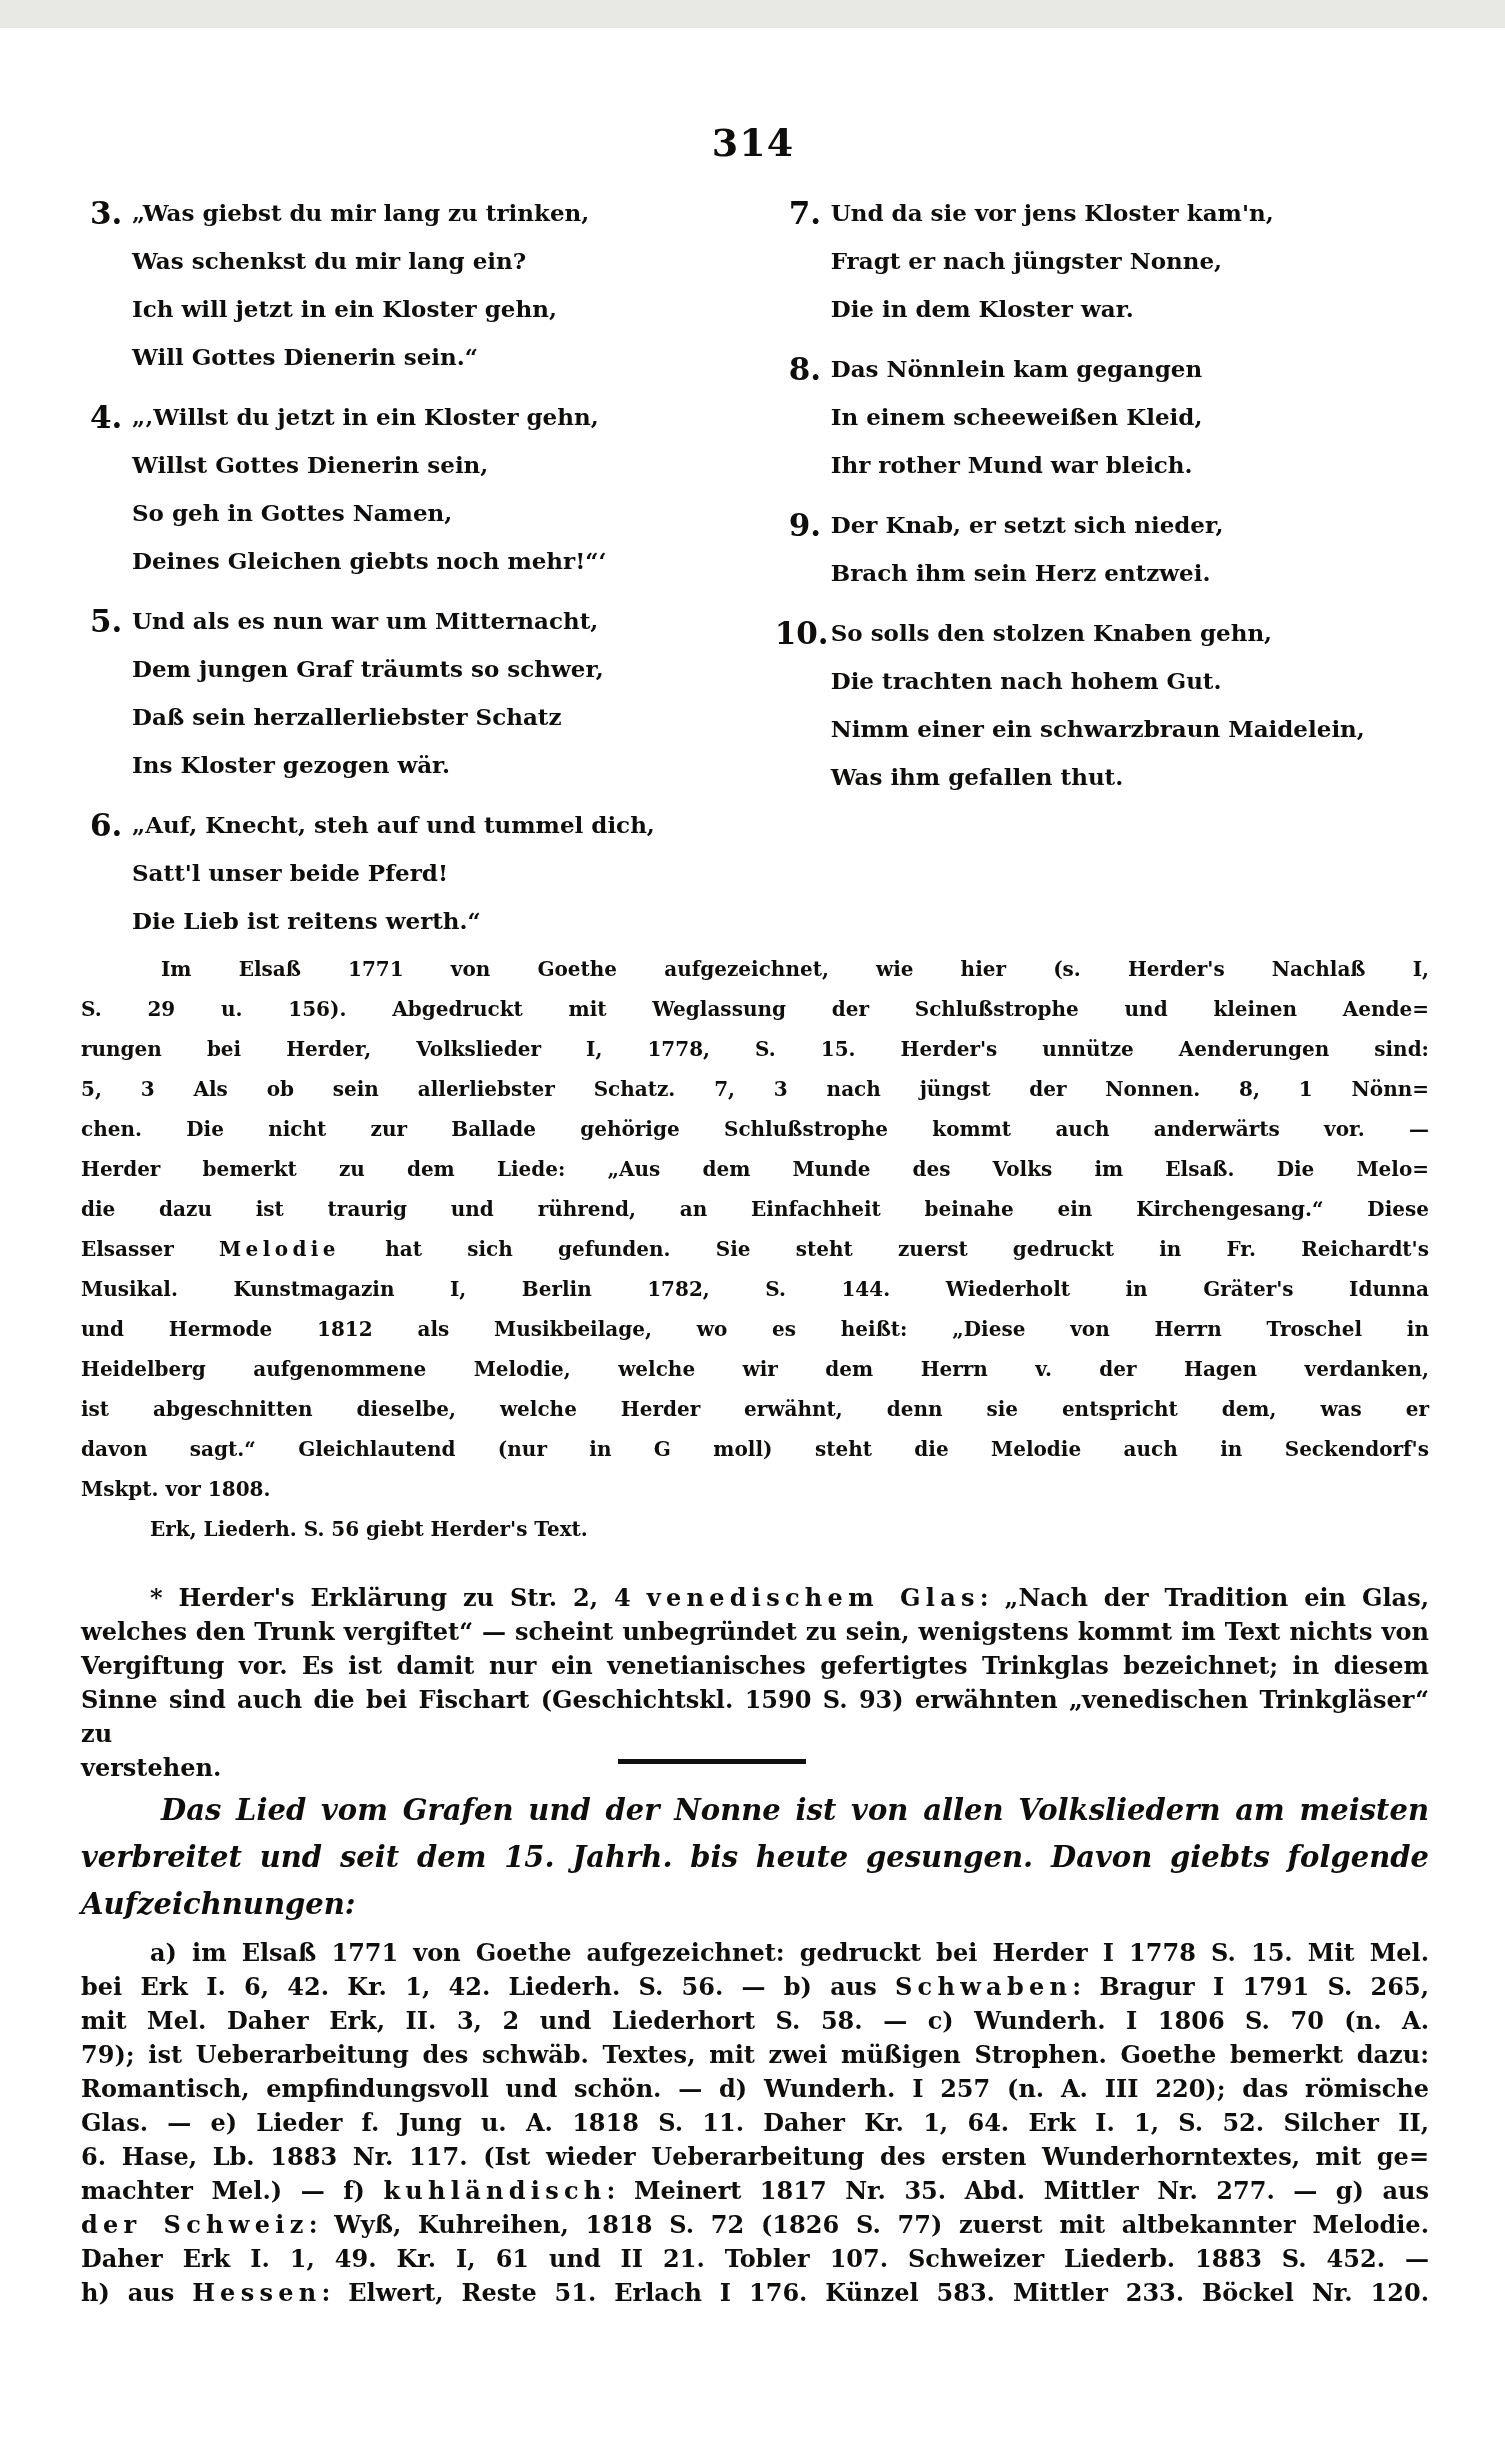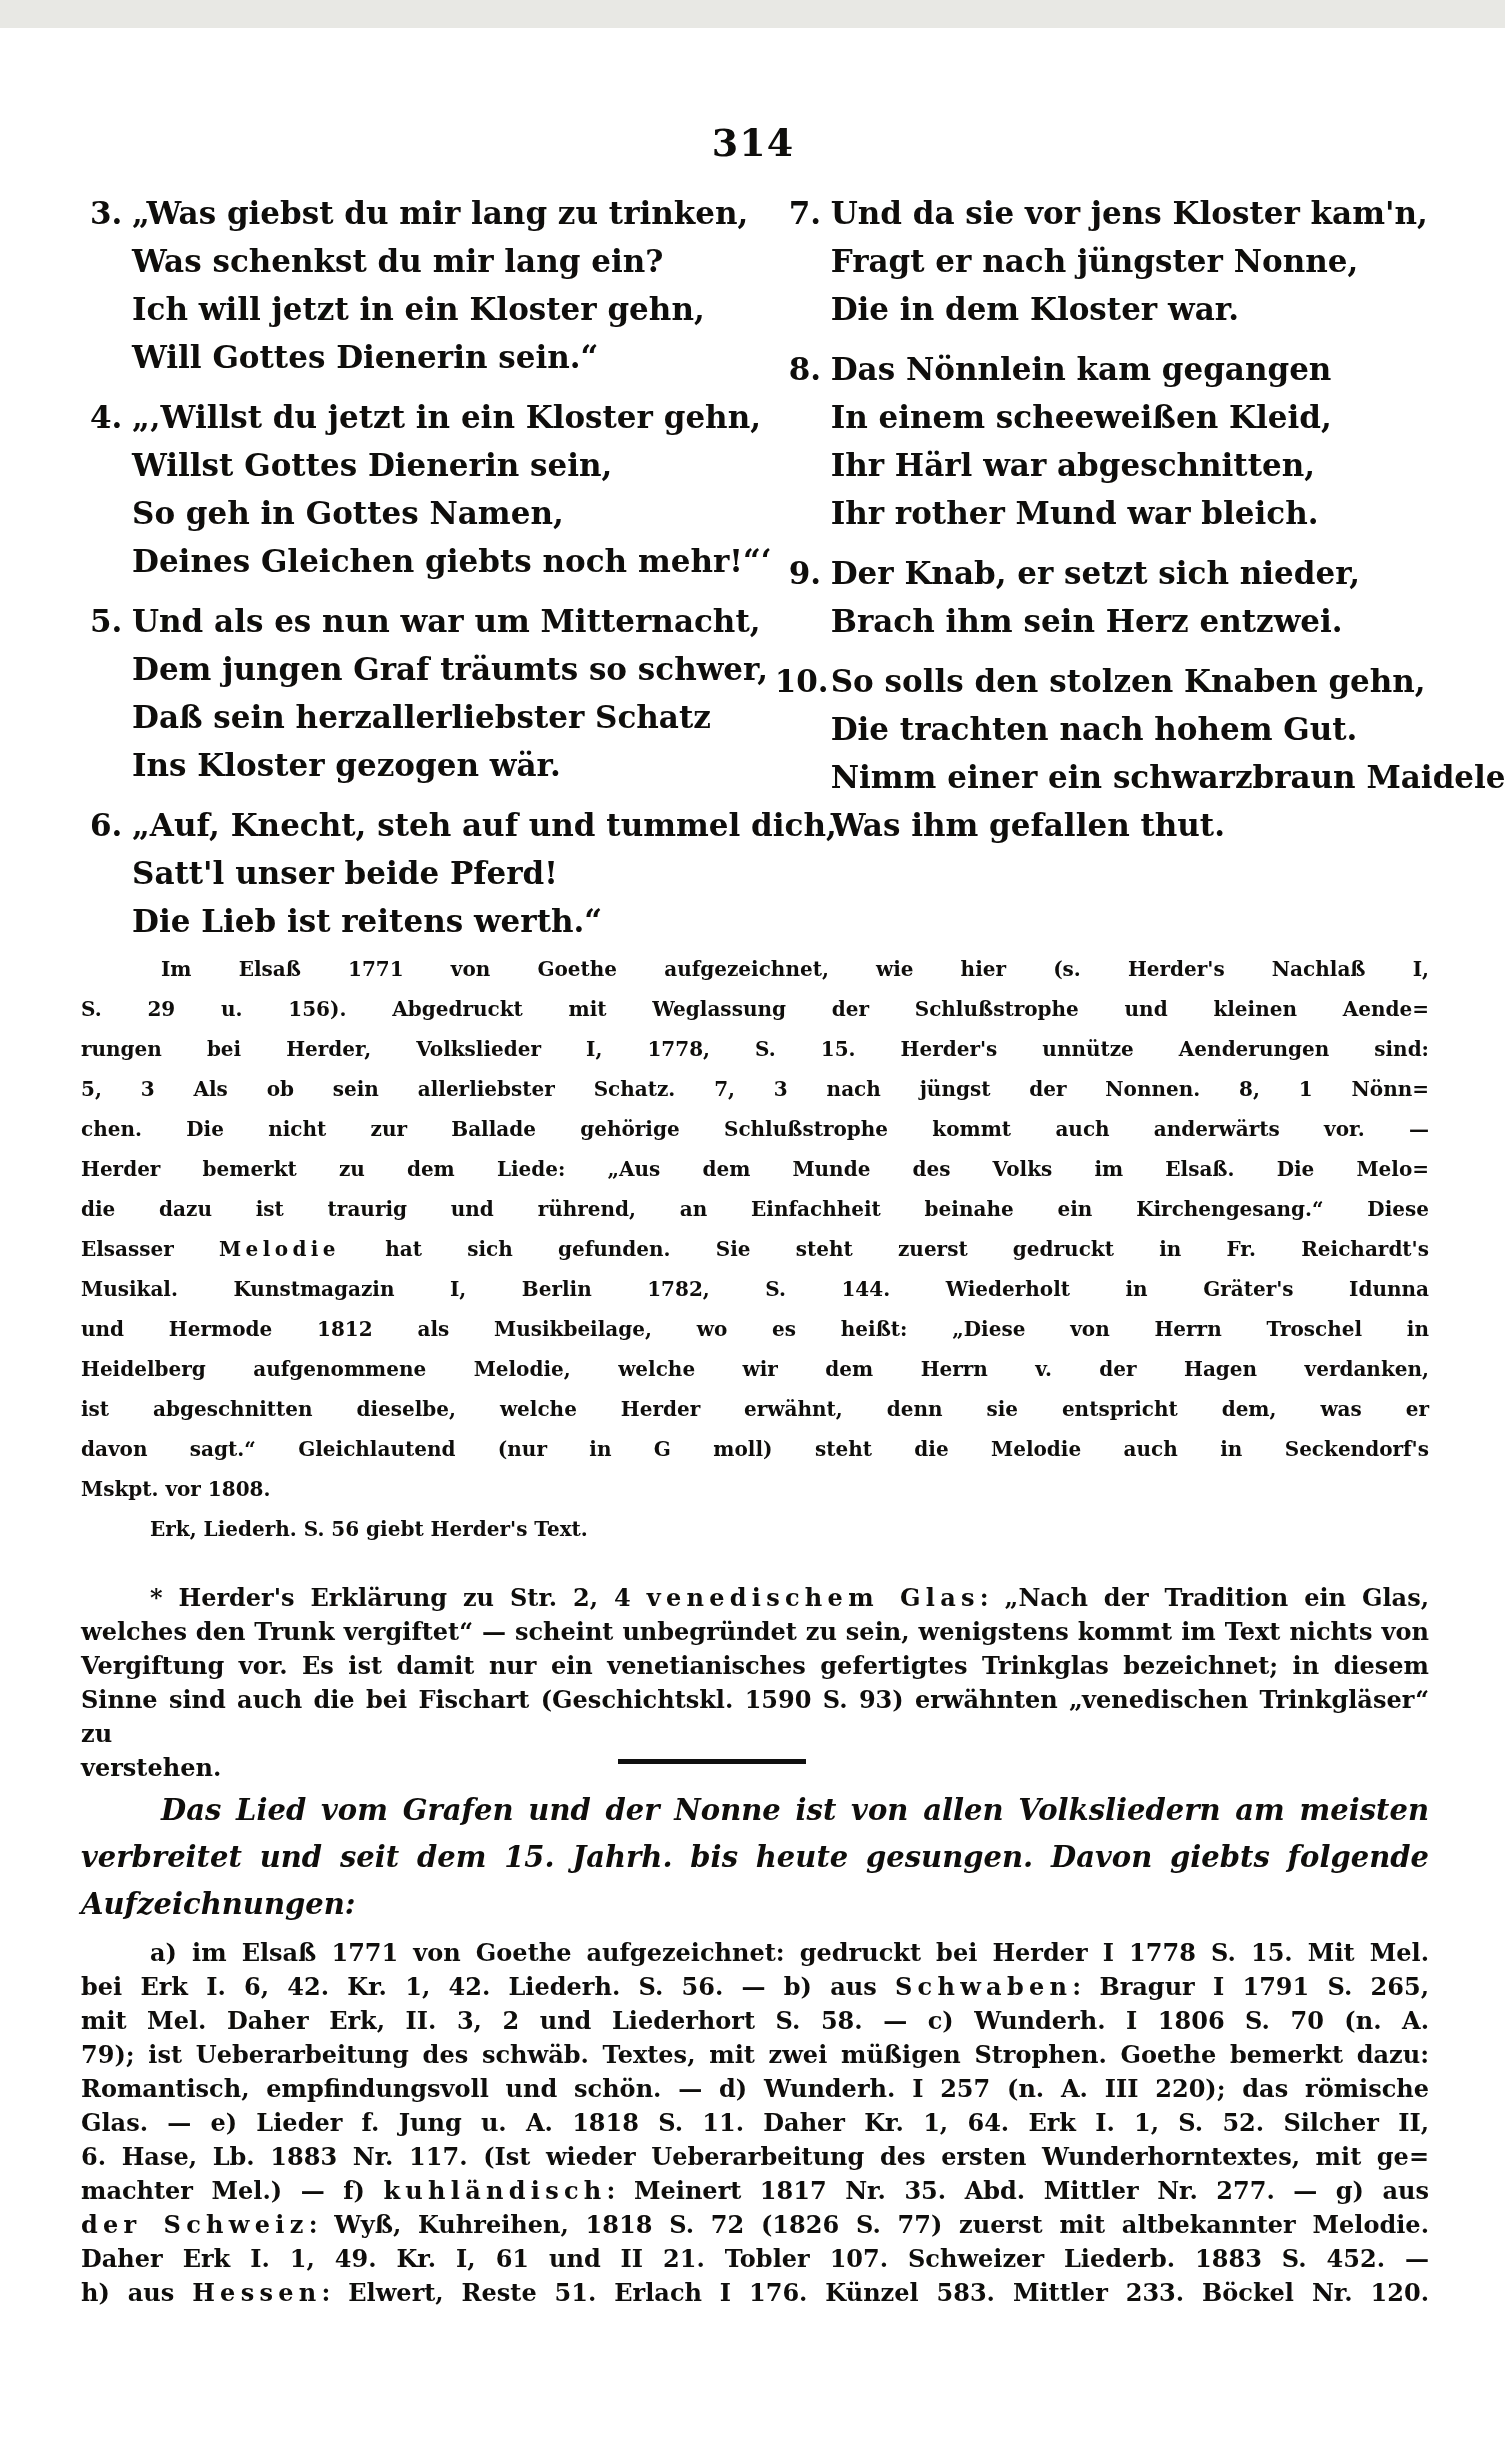--- a/index.html
+++ b/index.html
@@ -23,21 +23,21 @@
   .vcol{width:691px;flex:none;}
   .vcol.right{flex:1;padding-left:2.7px;}
   .stanza{display:flex;margin-bottom:12px;}
   .vnum{
     flex:none;width:51px;box-sizing:border-box;
     text-align:right;padding-right:9.7px;
     font-size:31px;line-height:48px;
   }
   .vcol.right .vnum{width:56px;}
   .vlines{flex:1;}
-  .vline{font-size:31px;line-height:48px;white-space:nowrap;}
+  .vline{font-size:23px;line-height:48px;white-space:nowrap;}
   
   .commentary{position:absolute;top:921px;left:81px;width:1348px;}
   .c-line{font-size:20px;line-height:40px;}
   .footnote{position:absolute;top:1553px;left:81px;width:1348px;}
   .f-line{font-size:24px;line-height:34px;}
   .rule{position:absolute;top:1731px;left:618px;width:188px;height:5.4px;background:#101010;}
   .para2{position:absolute;top:1759px;left:81px;width:1348px;font-style:italic;}
   .p-line{font-size:29px;line-height:47px;}
   .bib{position:absolute;top:1908px;left:81px;width:1348px;}
   .b-line{font-size:24px;line-height:34px;}
@@ -100,21 +100,20 @@
           <div class="vline">Und da sie vor jens Kloster kam'n,</div>
           <div class="vline">Fragt er nach jüngster Nonne,</div>
           <div class="vline">Die in dem Kloster war.</div>
         </div>
       </div>
       <div class="stanza">
         <div class="vnum">8.</div>
         <div class="vlines">
           <div class="vline">Das Nönnlein kam gegangen</div>
           <div class="vline">In einem scheeweißen Kleid,</div>
-          <div class="vline">Ihr Härl war abgeschnitten,</div>
           <div class="vline">Ihr rother Mund war bleich.</div>
         </div>
       </div>
       <div class="stanza">
         <div class="vnum">9.</div>
         <div class="vlines">
           <div class="vline">Der Knab, er setzt sich nieder,</div>
           <div class="vline">Brach ihm sein Herz entzwei.</div>
         </div>
       </div>

